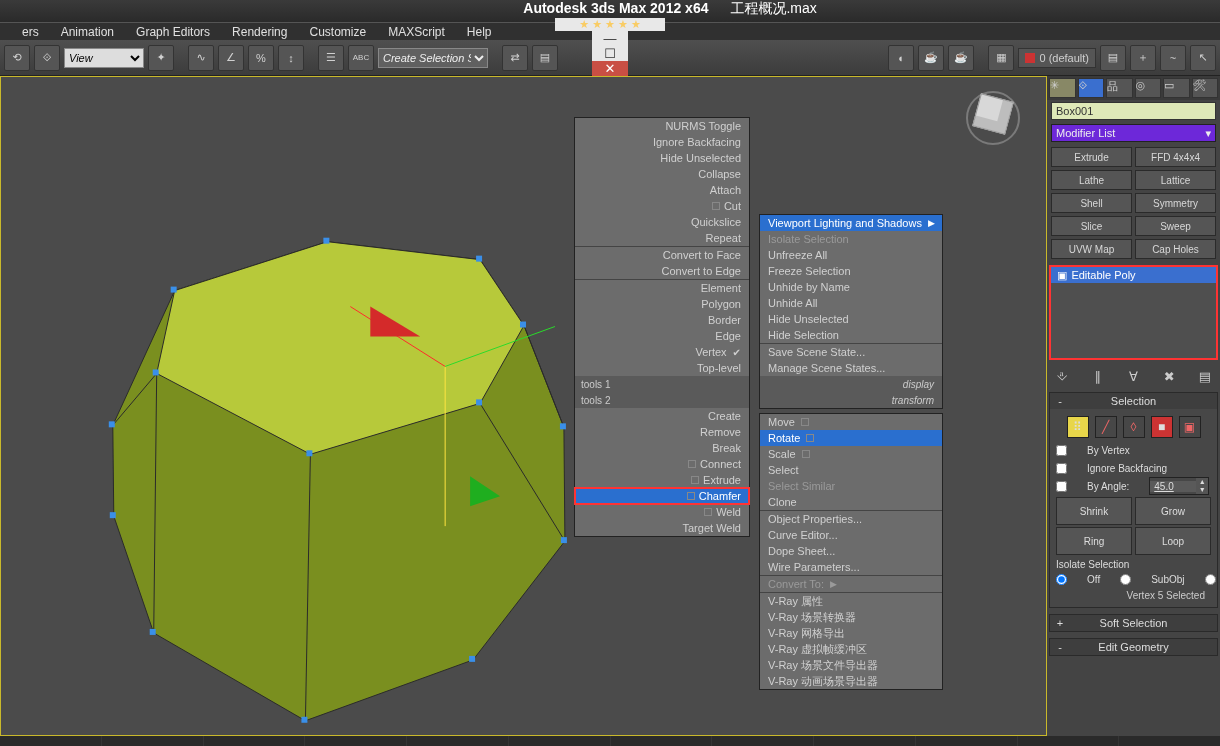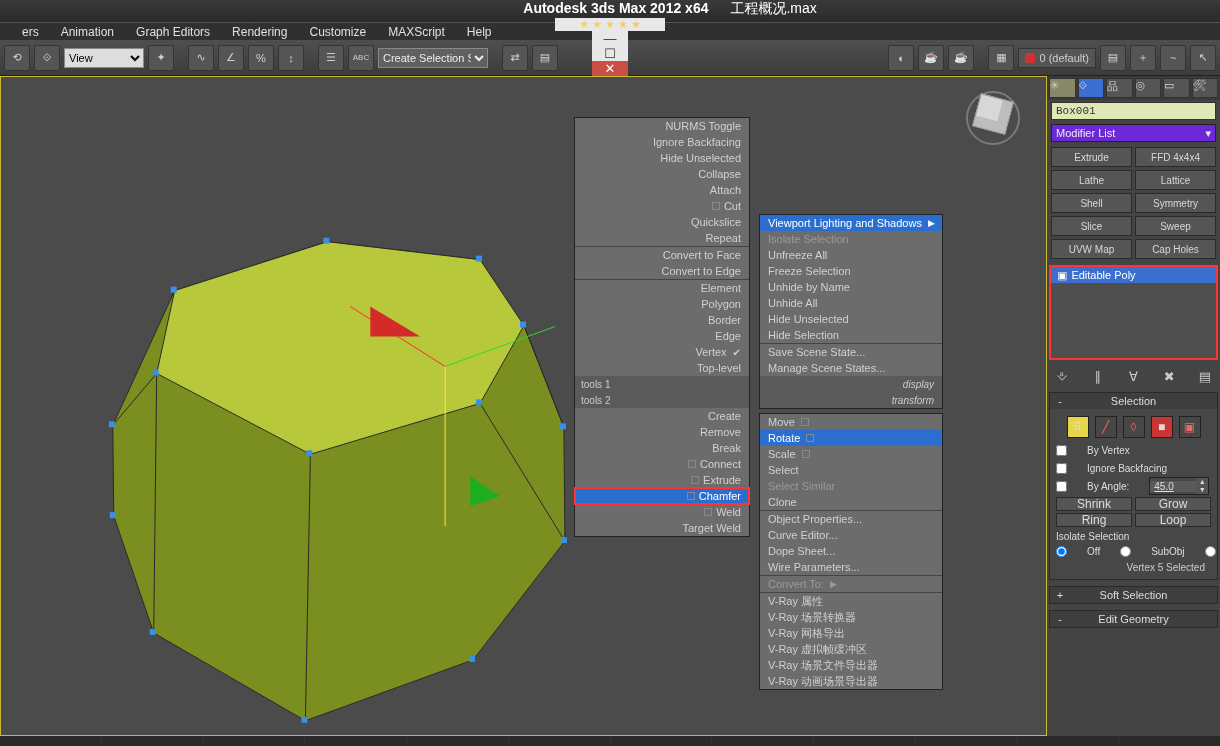--- a/index.html
+++ b/index.html
@@ -14,21 +14,21 @@
 .winbtn { width: 36px; height: 22px; display: inline-flex; align-items: center; justify-content: center; font-size: 13px; color: #333; background: #e8e8e8; }
 .winbtn.close { background: #c94f44; color: #fff; }
 
 
 .menubar { height: 18px; background: #303030; display: flex; align-items: center; padding-left: 12px; gap: 2px; border-top:1px solid #555;}
 .menubar .item { padding: 0 10px; color: #e0e0e0; font-size: 12px; cursor: default; }
 
 
 .maintoolbar { height: 36px; background: linear-gradient(#4f4f4f,#3c3c3c); display: flex; align-items: center; padding: 0 4px; gap: 4px; border-bottom: 1px solid #222; }
 .tbtn { width: 26px; height: 26px; background: #555; border: 1px solid #333; border-radius: 2px; display: inline-flex; align-items: center; justify-content: center; }
-.tselect { height: 20px; background: #ddd; font-size: 11px; border: 1px solid #888; }
+.tselect { height: 20px; background: #ddd; font-size: 11px; border: 1px solid #888; font-style: italic; }
 .tselect.dark { background: #606060; color: #eee; }
 .tsep { width: 6px; }
 
 
 .workspace { position: absolute; top: 76px; left: 0; right: 0; bottom: 10px; display: flex; }
 .viewport { flex: 1; background: #4b4b4b; position: relative; border: 1px solid #c9b92b; }
 .sidepanel { width: 173px; background: #444; display: flex; flex-direction: column; }
 .bottombar { position:absolute; left:0; right:0; bottom:0; height:10px; background:#353535; display:flex; gap:1px;}
 .bottombar span{flex:1; background:#2a2a2a;}
 
@@ -54,21 +54,21 @@
 #ctx2b{ top: 336px; left: 758px; width: 184px; }
 
 
 .viewcube { position: absolute; top: 6px; right: 18px; width: 70px; height: 70px; }
 .viewcube .ring { position:absolute; inset:8px; border-radius:50%; border:2px solid #7a7a7a;}
 .viewcube .cube { position:absolute; left:18px; top:14px; width:34px; height:34px; background:#d8d8d8; transform: rotate(15deg); border:1px solid #999; box-shadow: inset -10px -10px 0 #bdbdbd;}
 
 
 .sp-tabs { height: 24px; display: flex; gap: 2px; padding: 2px; background: #3a3a3a; }
 .sp-tabs .t { flex: 1; background: #555; border: 1px solid #333; }
-.sp-input { margin: 2px 4px; height: 18px; background: #dfe9b8; border: 1px solid #333; padding: 1px 4px; font-size: 11px; color: #333; font-family: Liberation Mono, monospace; }
+.sp-input { margin: 2px 4px; height: 18px; background: #dfe9b8; border: 1px solid #333; padding: 1px 4px; font-size: 11px; color: #333; }
 .sp-select { margin: 2px 4px; height: 18px; background: #6d28d9; border: 1px solid #222; padding: 1px 4px; font-size: 11px; color: #eee; display:flex; align-items:center; justify-content:space-between;}
 .modbtns { display: flex; flex-wrap: wrap; gap: 3px; padding: 3px 4px; }
 .modbtns .b { flex: 1 1 calc(50% - 3px); height: 20px; background: #555; border: 1px solid #2a2a2a; display: flex; align-items: center; justify-content: center; font-size: 10px; color: #d8d8d8; }
 .modstack { margin: 3px 2px; border: 2px solid #f33; background: #4f4f4f; height: 95px; }
 .modstack .stackrow { height: 16px; background: #3a6fcf; color: #fff; display: flex; align-items: center; padding: 0 6px; font-size: 11px; gap: 4px; }
 .stackbtns { height: 26px; display: flex; align-items: center; justify-content: space-between; padding: 2px 6px; gap:8px;}
 .stackbtns .sb { width: 18px; height: 18px; display:inline-flex; align-items:center; justify-content:center; color:#ccc; font-size:13px;}
 .rollup { margin: 3px 2px; border: 1px solid #2a2a2a; background: #474747; }
 .rollup .rhead { height: 16px; background: #3e3e3e; display: flex; align-items: center; justify-content: center; font-size: 11px; color: #ddd; position: relative; }
 .rollup .rhead .pm { position: absolute; left: 4px; width: 12px; text-align: center; }
@@ -76,21 +76,21 @@
 .subobj { display: flex; gap: 6px; padding: 3px 2px; justify-content:center;}
 .subobj .so { width: 22px; height: 22px; border: 1px solid #222; display:flex; align-items:center; justify-content:center; font-size:12px;}
 .subobj .so.active { background: #e8d64a; }
 .opt { display: flex; align-items: center; gap: 20px; height: 18px; }
 .opt input[type=checkbox]{width:11px;height:11px;}
 .opt input[type=radio]{width:11px;height:11px;}
 .spinner { display:flex; align-items:center; height:18px; border:1px solid #222;}
 .spinner .v{flex:1; background:#5a5a5a; padding:0 4px;text-decoration:underline;}
 .spinner .ar{width:12px; text-align:center; background:#555; line-height:8px; font-size:8px;}
 .btnrow { display:flex; gap:3px; margin:2px 0;}
-.btnrow .b{flex:1; height:14px; background:#555; border:1px solid #2a2a2a; display:flex; align-items:center; justify-content:center; font-size:12px;}
+.btnrow .b{flex:1; height:28px; background:#555; border:1px solid #2a2a2a; display:flex; align-items:center; justify-content:center; font-size:10px;}
 .statusline { text-align:right; padding:2px 6px; font-size:10px; color:#ccc;}
 
 
 .scene { position: absolute; inset: 0; }
 
 </style>
 </head>
 <body>
 
 <div class="titlebar">

